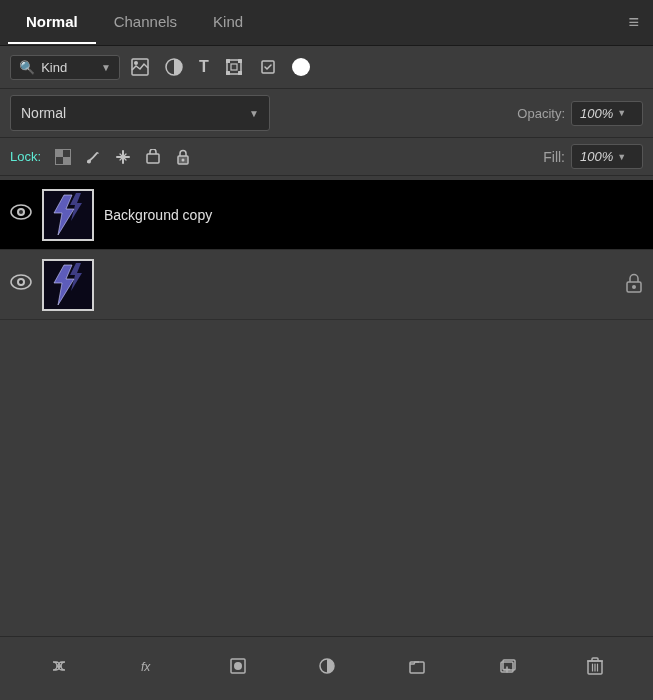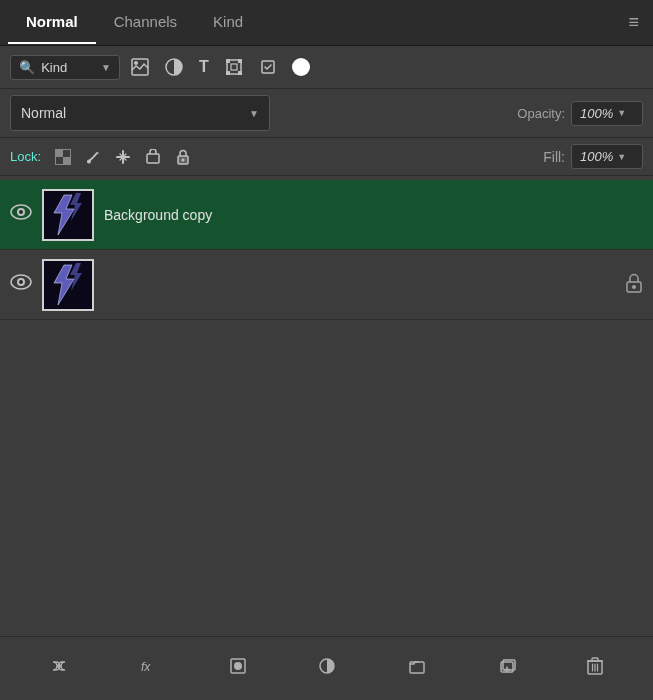--- a/index.html
+++ b/index.html
@@ -210,21 +210,21 @@
     .layer-item {
       display: flex;
       align-items: center;
       padding: 6px 10px;
       cursor: pointer;
       gap: 10px;
       min-height: 70px;
       border-bottom: 1px solid #2e2e2e;
     }
     .layer-item.selected {
-      background: #14532d;
+      background: #000000;
     }
 
     .eye-icon {
       font-size: 18px;
       color: #c0c0c0;
       cursor: pointer;
       width: 22px;
       text-align: center;
       flex-shrink: 0;
     }

